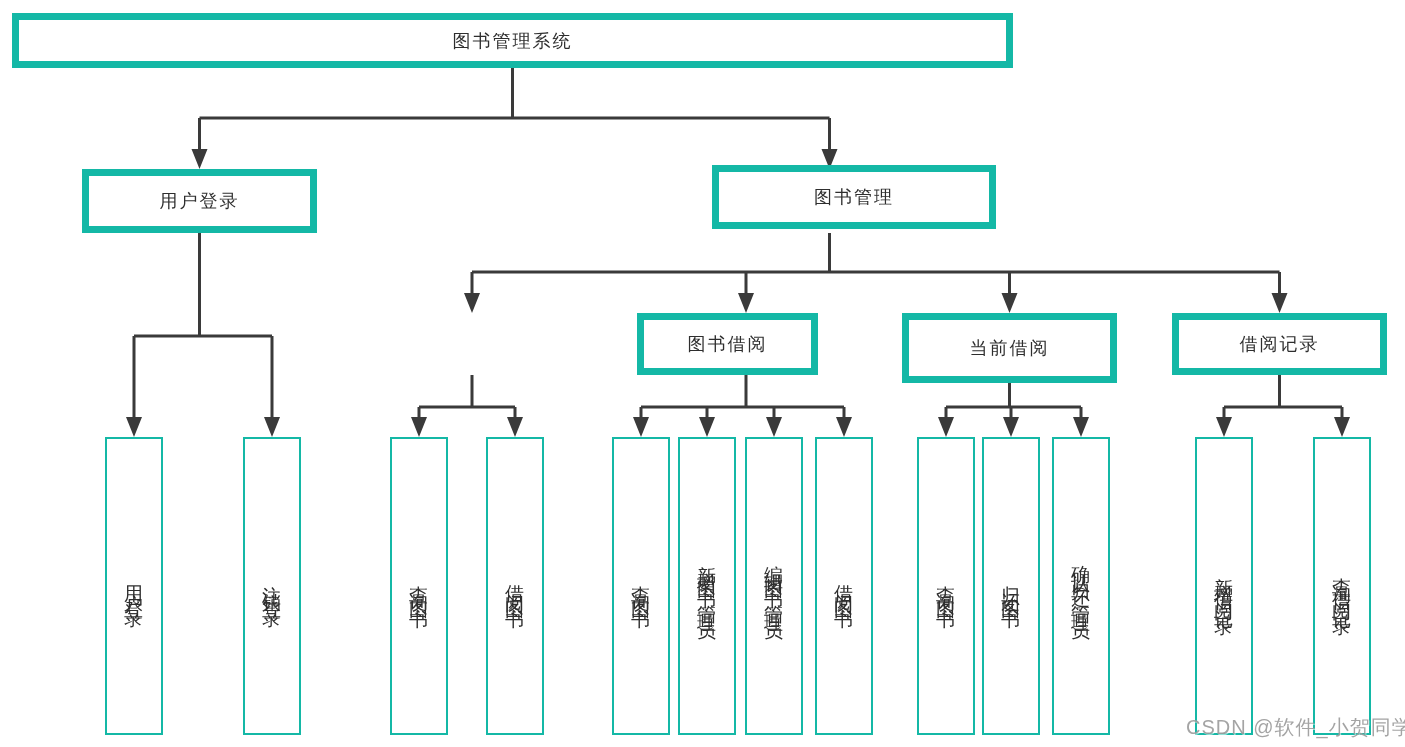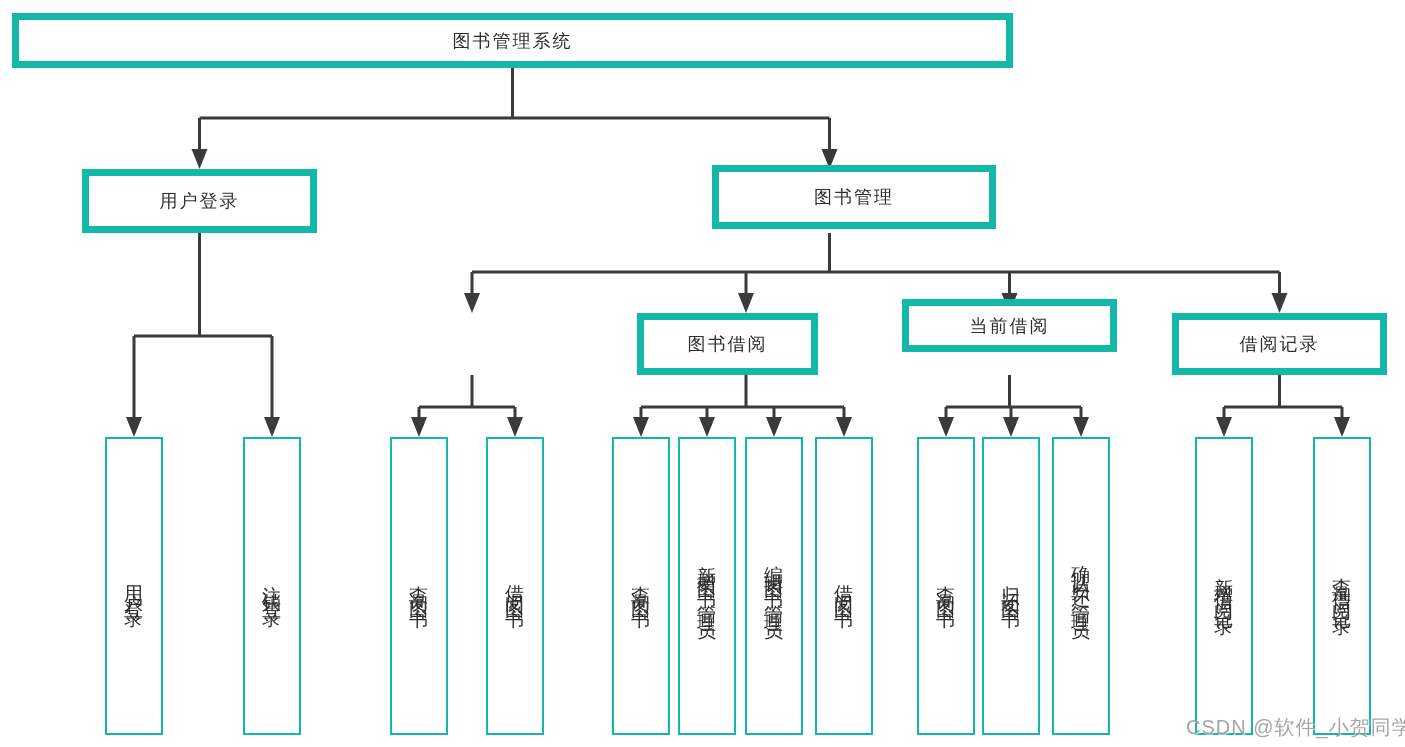--- a/index.html
+++ b/index.html
@@ -89,21 +89,21 @@
       M1216 417 L1232 417 L1224 437 Z
       M1334 417 L1350 417 L1342 437 Z"></path>
   </svg>
 
   <div class="node h" style="left:12px; top:13px; width:1001px; height:55px;">图书管理系统</div>
 
   <div class="node h" style="left:82px; top:169px; width:235px; height:64px;">用户登录</div>
   <div class="node h" style="left:712px; top:165px; width:284px; height:64px;">图书管理</div>
 
   <div class="node h" style="left:637px; top:313px; width:181px; height:62px;font-family:Liberation Serif, serif;">图书借阅</div>
-  <div class="node h" style="left:902px; top:299px; width:215px; height:53px;">当前借阅</div>
+  <div class="node h" style="left:902px; top:313px; width:215px; height:70px;">当前借阅</div>
   <div class="node h" style="left:1172px; top:313px; width:215px; height:62px;">借阅记录</div>
 
   <div class="node v" style="left:105px; top:437px; width:58px; height:298px;">用户登录</div>
   <div class="node v" style="left:243px; top:437px; width:58px; height:298px;">注销登录</div>
 
   <div class="node v" style="left:390px; top:437px; width:58px; height:298px;">查询图书</div>
   <div class="node v" style="left:486px; top:437px; width:58px; height:298px;">借阅图书</div>
 
   <div class="node v" style="left:612px; top:437px; width:58px; height:298px;">查询图书</div>
   <div class="node v" style="left:678px; top:437px; width:58px; height:298px;">新增图书（管理员）</div>

